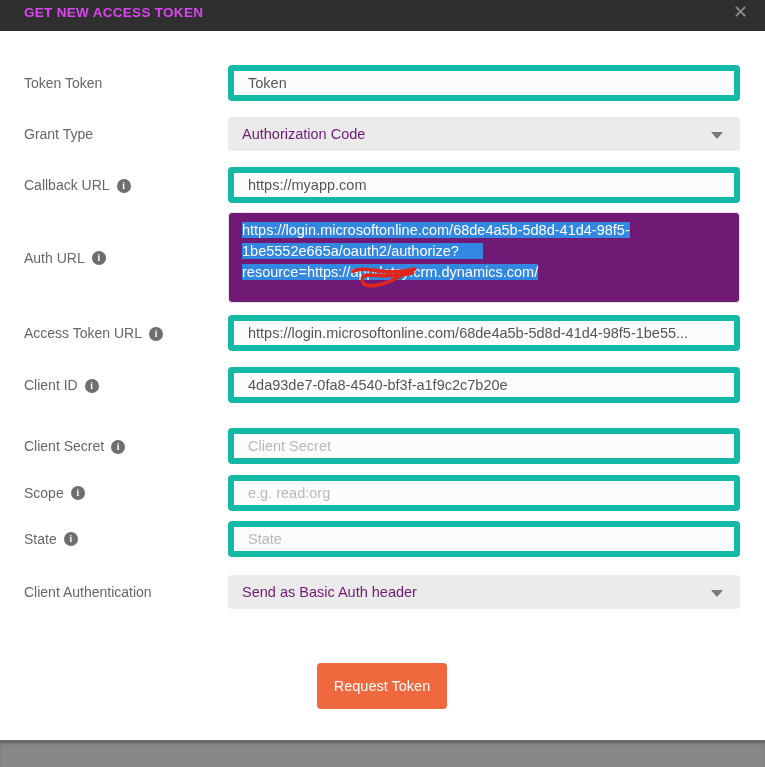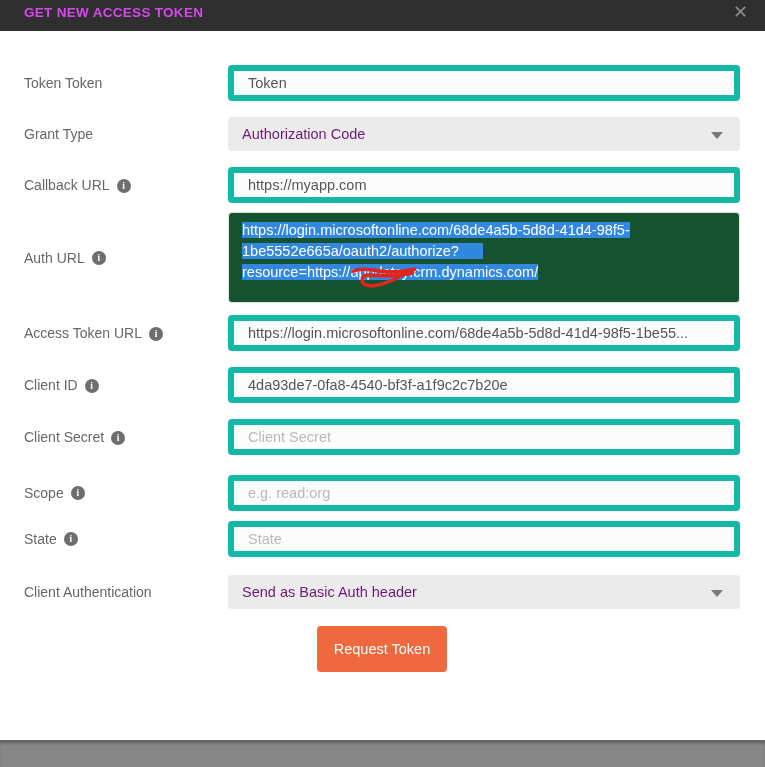--- a/index.html
+++ b/index.html
@@ -64,21 +64,21 @@
     width: 0; height: 0;
     border-left: 6px solid transparent;
     border-right: 6px solid transparent;
     border-top: 7px solid #7a7a7a;
   }
 
   
   .auth-area {
     width: 512px; height: 91px;
     border: 1px solid #e3e3e3; border-radius: 4px;
-    background: #14532d;
+    background: #701a75;
     padding: 7px 13px;
     font-size: 14.5px; line-height: 21px;
     color: #555555; cursor: text;
     white-space: nowrap; overflow: hidden;
   }
   .auth-line { display: block; }
   .sel {
     background: #3287e1; color: #ffffff;
   }
   .sel-trail { padding-right: 24px; }
@@ -88,21 +88,21 @@
     width: calc(100% + 14px); height: 30px;
     overflow: visible; pointer-events: none;
   }
   .scribble-svg path {
     fill: none; stroke: #e0251d; stroke-width: 3.2;
     stroke-linecap: round; stroke-linejoin: round;
   }
 
   
   .request-btn {
-    position: absolute; left: 317px; top: 626px;
+    position: absolute; left: 317px; top: 663px;
     width: 130px; height: 46px;
     background: #f0683e; border: none; border-radius: 4px;
     color: #ffffff; font-size: 14.5px;
     font-family: "Liberation Sans", sans-serif;
     cursor: pointer;
   }
 
   
   .footer-strip {
     position: absolute; left: 0; top: 740px; width: 765px; height: 27px;
@@ -170,21 +170,21 @@
 </div>
 
 <div class="row" style="top:367px;height:36px;">
   <div class="row-label">
     <span>Client ID</span>
     <span class="info-icon">i</span>
   </div>
   <input class="ctrl text-input" value="4da93de7-0fa8-4540-bf3f-a1f9c2c7b20e" style="">
 </div>
 
-<div class="row" style="top:419px;height:36px;border-radius:10px;">
+<div class="row" style="top:428px;height:36px;border-radius:10px;">
   <div class="row-label">
     <span>Client Secret</span>
     <span class="info-icon">i</span>
   </div>
   <input class="ctrl text-input" placeholder="Client Secret" style="">
 </div>
 
 <div class="row" style="top:471px;height:43px;">
   <div class="row-label">
     <span>Scope</span>

